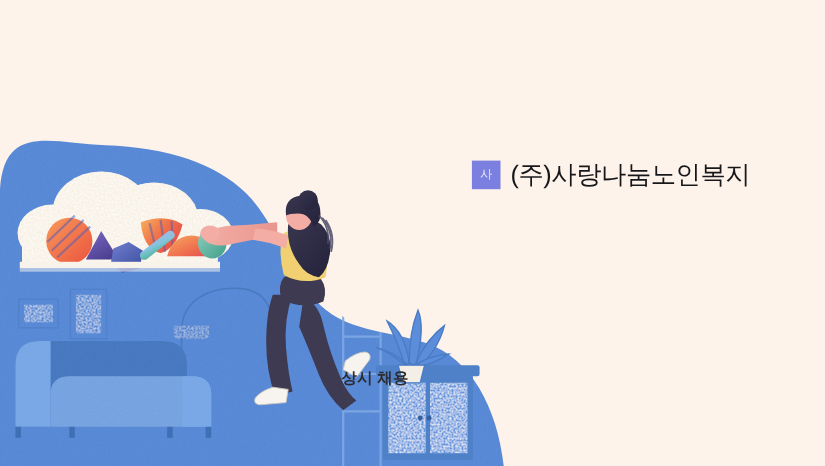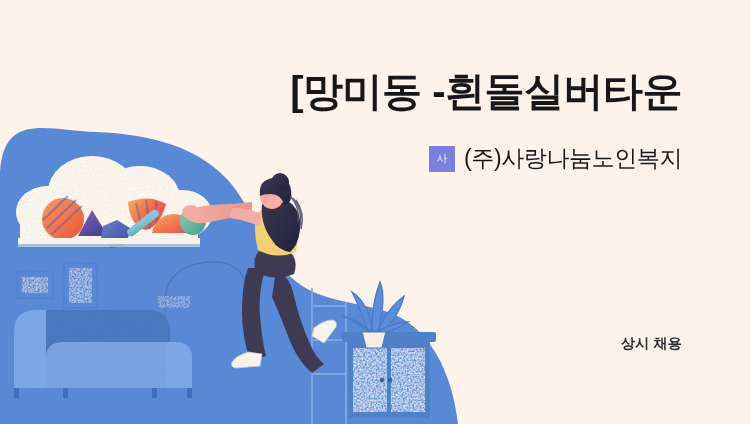--- a/index.html
+++ b/index.html
@@ -65,21 +65,21 @@
     font-weight: 400;
     color: #17171a;
     letter-spacing: -0.4px;
     white-space: nowrap;
   }
   .status {
     position: absolute;
     top: 335px;
     left: 0;
     width: 682px;
-    text-align: right;
+    text-align: center;
     font-size: 14px;
     font-weight: 700;
     color: #2c2c30;
     letter-spacing: 0.2px;
   }
 </style>
 </head>
 <body>
 
 <div id="poster">
@@ -299,21 +299,20 @@
           <path d="M296,200 q9,13 5,29"></path>
         </g>
 
         <path d="M248,352 q-12,4 -16,10 q-2,5 4,6 l24,-2 l2,-12 z" fill="#f7f3ee" stroke="#cfc9c0" stroke-width="0.8"></path>
         <path d="M314,328 q10,-8 18,-8 q6,1 4,7 l-12,16 l-12,-7 z" fill="#f7f3ee" stroke="#cfc9c0" stroke-width="0.8"></path>
       </g>
 
     </g>
   </svg>
 
-  <div class="title">[망미동 -흰돌실버타운</div>
 
   <div class="company-row">
     <div class="company-badge">사</div>
     <div class="company-name">(주)사랑나눔노인복지</div>
   </div>
 
   <div class="status">상시 채용</div>
 
 </div>
 

